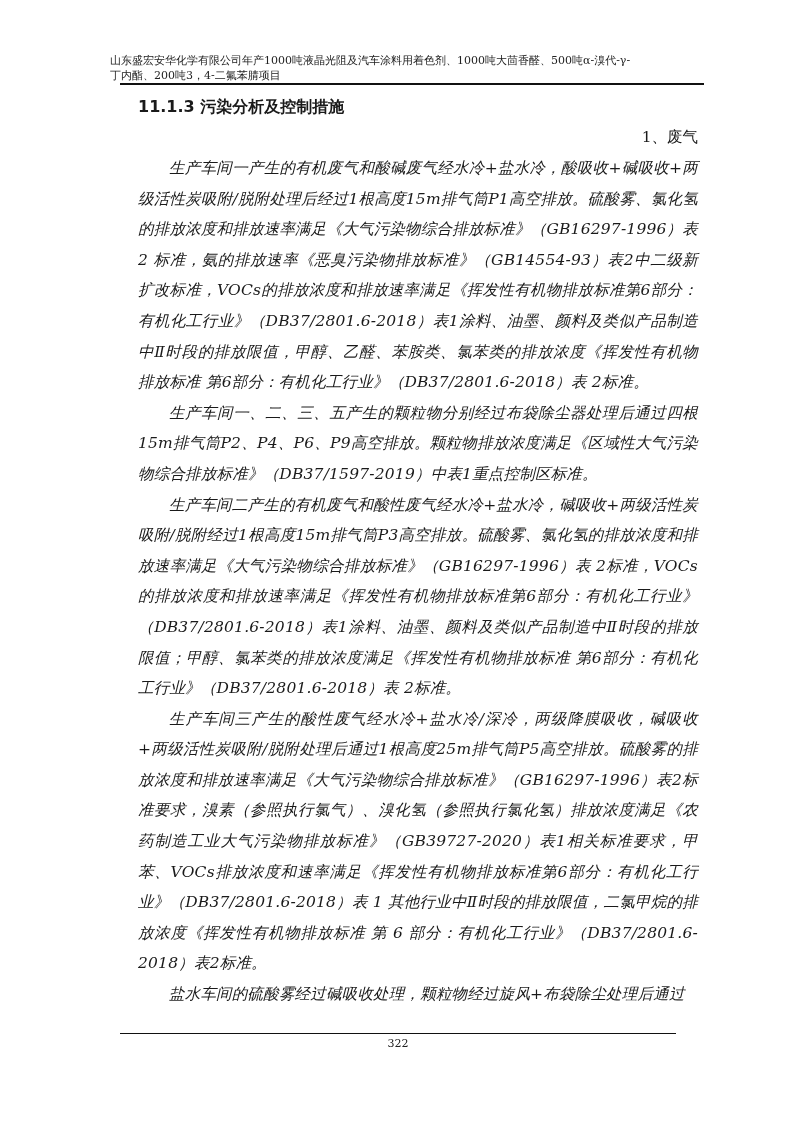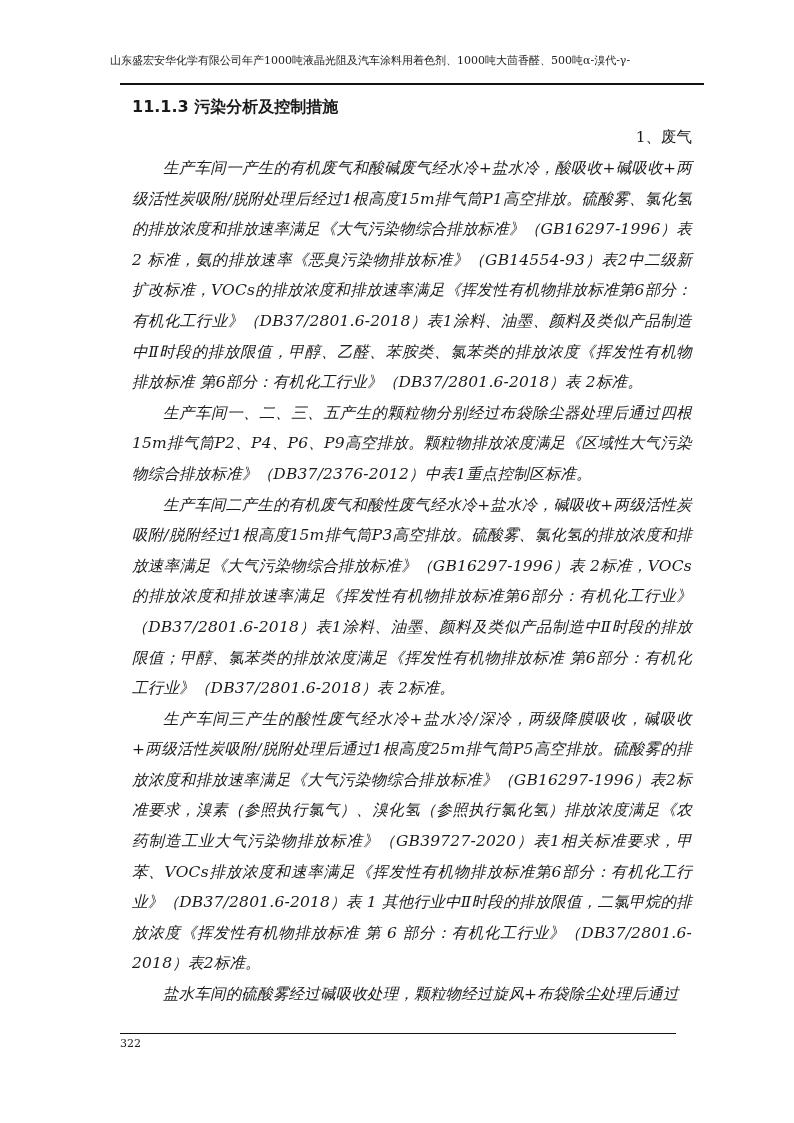--- a/index.html
+++ b/index.html
@@ -1,42 +1,43 @@
 <!DOCTYPE html>
 <html><head>
 <meta charset="utf-8">
 <style>
   html, body { margin: 0; padding: 0; background: #ffffff; }
   body { width: 794px; height: 1123px; position: relative; overflow: hidden;
          font-family: "DejaVu Serif", "Liberation Serif", serif; color: #1a1a1a; }
   .page-header { position: absolute; left: 110px; top: 53px; width: 596px;
                  text-align: left; font-size: 11px; line-height: 15px; color: #222; }
   .header-rule { position: absolute; left: 120px; top: 83px; width: 584px; height: 2px; background: #111; }
-  .content { position: absolute; left: 132px; top: 92px; width: 560px; }
+  .content { position: absolute; left: 138px; top: 92px; width: 560px; }
   .section-title { font-family: "DejaVu Sans", "Liberation Sans", sans-serif; font-weight: bold;
                    font-size: 16px; line-height: 30px; margin: 0; height: 30px; }
   .item-heading { font-size: 15.5px; line-height: 31px; margin: 0; height: 31px; text-align: right; }
   .para { font-size: 15.5px; line-height: 30.6px; margin: 0; text-indent: 2em;
           text-align: justify; letter-spacing: 0.2px; font-style: italic; }
   .footer-rule { position: absolute; left: 120px; top: 1033px; width: 556px; height: 1px; background: #111; }
-  .page-number { position: absolute; left: 120px; top: 1037px; width: 556px; 
+  .page-number { position: absolute; left: 120px; top: 1037px; width: 556px; text-align: center;
                  font-size: 11px; line-height: 14px; color: #222; }
 </style>
 </head>
 <body>
 
 <div class="page-header">
   <div>山东盛宏安华化学有限公司年产1000吨液晶光阻及汽车涂料用着色剂、1000吨大茴香醛、500吨α-溴代-γ-</div>
+  <div>丁内酯、200吨3，4-二氟苯腈项目</div>
 </div>
 <div class="header-rule"></div>
 
 <div class="content">
   <h3 class="section-title">11.1.3  污染分析及控制措施</h3>
   <p class="item-heading">1、废气</p>
   <p class="para">生产车间一产生的有机废气和酸碱废气经水冷+盐水冷，酸吸收+碱吸收+两级活性炭吸附/脱附处理后经过1根高度15m排气筒P1高空排放。硫酸雾、氯化氢的排放浓度和排放速率满足《大气污染物综合排放标准》（GB16297-1996）表 2 标准，氨的排放速率《恶臭污染物排放标准》（GB14554-93）表2中二级新扩改标准，VOCs的排放浓度和排放速率满足《挥发性有机物排放标准第6部分：有机化工行业》（DB37/2801.6-2018）表1涂料、油墨、颜料及类似产品制造中Ⅱ时段的排放限值，甲醇、乙醛、苯胺类、氯苯类的排放浓度《挥发性有机物排放标准 第6部分：有机化工行业》（DB37/2801.6-2018）表 2标准。</p>
-  <p class="para">生产车间一、二、三、五产生的颗粒物分别经过布袋除尘器处理后通过四根15m排气筒P2、P4、P6、P9高空排放。颗粒物排放浓度满足《区域性大气污染物综合排放标准》（DB37/2376-2012）中表1重点控制区标准。</p>
+  <p class="para">生产车间一、二、三、五产生的颗粒物分别经过布袋除尘器处理后通过四根15m排气筒P2、P4、P6、P9高空排放。颗粒物排放浓度满足《区域性大气污染物综合排放标准》（DB37/1597-2019）中表1重点控制区标准。</p>
   <p class="para">生产车间二产生的有机废气和酸性废气经水冷+盐水冷，碱吸收+两级活性炭吸附/脱附经过1根高度15m排气筒P3高空排放。硫酸雾、氯化氢的排放浓度和排放速率满足《大气污染物综合排放标准》（GB16297-1996）表 2标准，VOCs的排放浓度和排放速率满足《挥发性有机物排放标准第6部分：有机化工行业》（DB37/2801.6-2018）表1涂料、油墨、颜料及类似产品制造中Ⅱ时段的排放限值；甲醇、氯苯类的排放浓度满足《挥发性有机物排放标准 第6部分：有机化工行业》（DB37/2801.6-2018）表 2标准。</p>
   <p class="para">生产车间三产生的酸性废气经水冷+盐水冷/深冷，两级降膜吸收，碱吸收+两级活性炭吸附/脱附处理后通过1根高度25m排气筒P5高空排放。硫酸雾的排放浓度和排放速率满足《大气污染物综合排放标准》（GB16297-1996）表2标准要求，溴素（参照执行氯气）、溴化氢（参照执行氯化氢）排放浓度满足《农药制造工业大气污染物排放标准》（GB39727-2020）表1相关标准要求，甲苯、VOCs排放浓度和速率满足《挥发性有机物排放标准第6部分：有机化工行业》（DB37/2801.6-2018）表 1 其他行业中Ⅱ时段的排放限值，二氯甲烷的排放浓度《挥发性有机物排放标准 第 6 部分：有机化工行业》（DB37/2801.6-2018）表2标准。</p>
   <p class="para">盐水车间的硫酸雾经过碱吸收处理，颗粒物经过旋风+布袋除尘处理后通过</p>
 </div>
 
 <div class="footer-rule"></div>
 <div class="page-number">322</div>
 
 </body></html>

